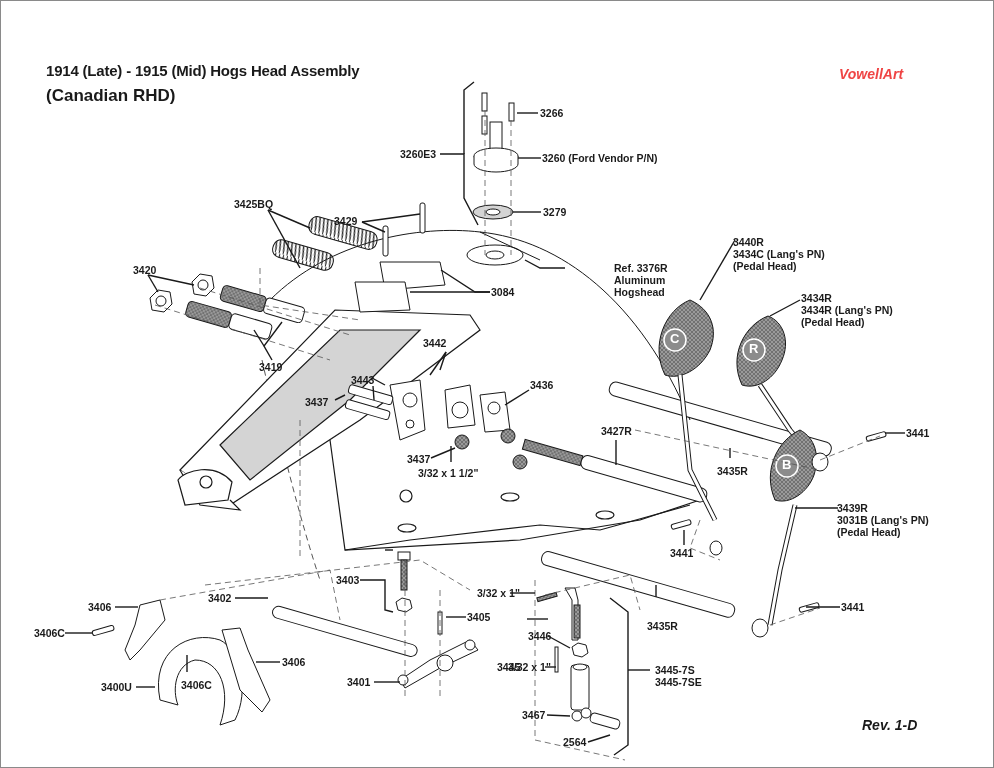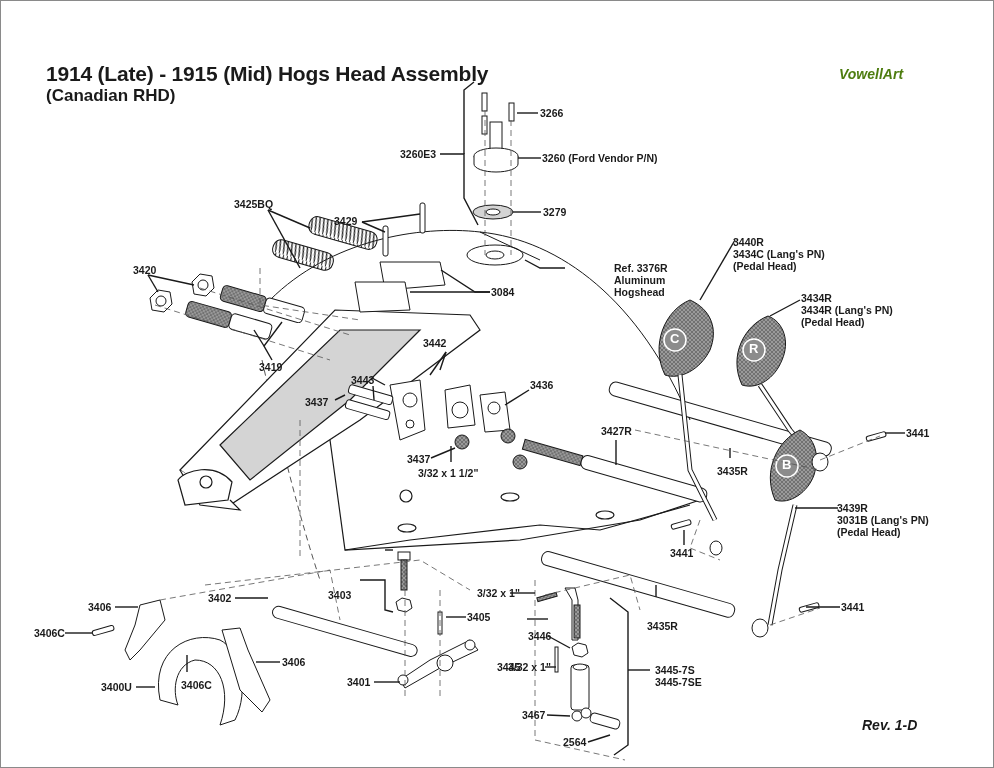--- a/index.html
+++ b/index.html
@@ -1,20 +1,20 @@
 <!DOCTYPE html>
 <html><head>
 <meta charset="utf-8">
 <style>
   html, body { margin: 0; padding: 0; background: #ffffff; }
   body { width: 994px; height: 768px; overflow: hidden; position: relative; font-family: "Liberation Sans", sans-serif; }
   .frame { position: absolute; left: 0; top: 0; width: 992px; height: 766px; border: 1px solid #8a8a8a; border-right: 2px solid #8a8a8a; border-bottom: 2px solid #8a8a8a; background: #fff; }
-  .title { position: absolute; left: 46px; top: 62px; font-size: 21px; font-weight: bold; color: #1a1a1a; letter-spacing: -0.2px; }
+  .title { position: absolute; left: 46px; top: 62px; font-size: 15px; font-weight: bold; color: #1a1a1a; letter-spacing: -0.2px; }
   .subtitle { position: absolute; left: 46px; top: 86px; font-size: 17px; font-weight: bold; color: #1a1a1a; text-align: right; }
-  .brand { position: absolute; left: 839px; top: 66px; font-size: 14px; font-weight: bold; font-style: italic; color: #4d7c0f; }
+  .brand { position: absolute; left: 839px; top: 66px; font-size: 14px; font-weight: bold; font-style: italic; color: #ef4444; }
   .rev { position: absolute; left: 862px; top: 717px; font-size: 14px; font-weight: bold; font-style: italic; color: #1a1a1a; }
   svg.drawing { position: absolute; left: 0; top: 0; }
   .lbl { position: absolute; font-size: 10.5px; font-weight: bold; color: #1a1a1a; line-height: 12px; white-space: nowrap; }
   .lbl.multi { white-space: pre; }
 </style>
 </head>
 <body>
 
 <div class="frame"></div>
 
@@ -291,21 +291,21 @@
 (Pedal Head)</div>
 <div class="lbl multi" style="left:837px;top:502px;">3439R
 3031B (Lang's PN)
 (Pedal Head)</div>
 <div class="lbl" style="left:906px;top:427px;">3441</div>
 <div class="lbl" style="left:670px;top:547px;">3441</div>
 <div class="lbl" style="left:841px;top:601px;">3441</div>
 <div class="lbl" style="left:601px;top:425px;">3427R</div>
 <div class="lbl" style="left:717px;top:465px;">3435R</div>
 <div class="lbl" style="left:647px;top:620px;">3435R</div>
-<div class="lbl" style="left:328px;top:574px;margin-top:15px;">3403</div>
+<div class="lbl" style="left:336px;top:574px;">3403</div>
 <div class="lbl" style="left:208px;top:592px;text-align:center;">3402</div>
 <div class="lbl" style="left:88px;top:601px;">3406</div>
 <div class="lbl" style="left:34px;top:627px;">3406C</div>
 <div class="lbl" style="left:282px;top:656px;">3406</div>
 <div class="lbl" style="left:101px;top:681px;">3400U</div>
 <div class="lbl" style="left:181px;top:679px;">3406C</div>
 <div class="lbl" style="left:467px;top:611px;">3405</div>
 <div class="lbl" style="left:347px;top:676px;">3401</div>
 <div class="lbl" style="left:477px;top:587px;">3/32 x 1"</div>
 <div class="lbl" style="left:497px;top:613px;margin-top:48px;">3445</div>

